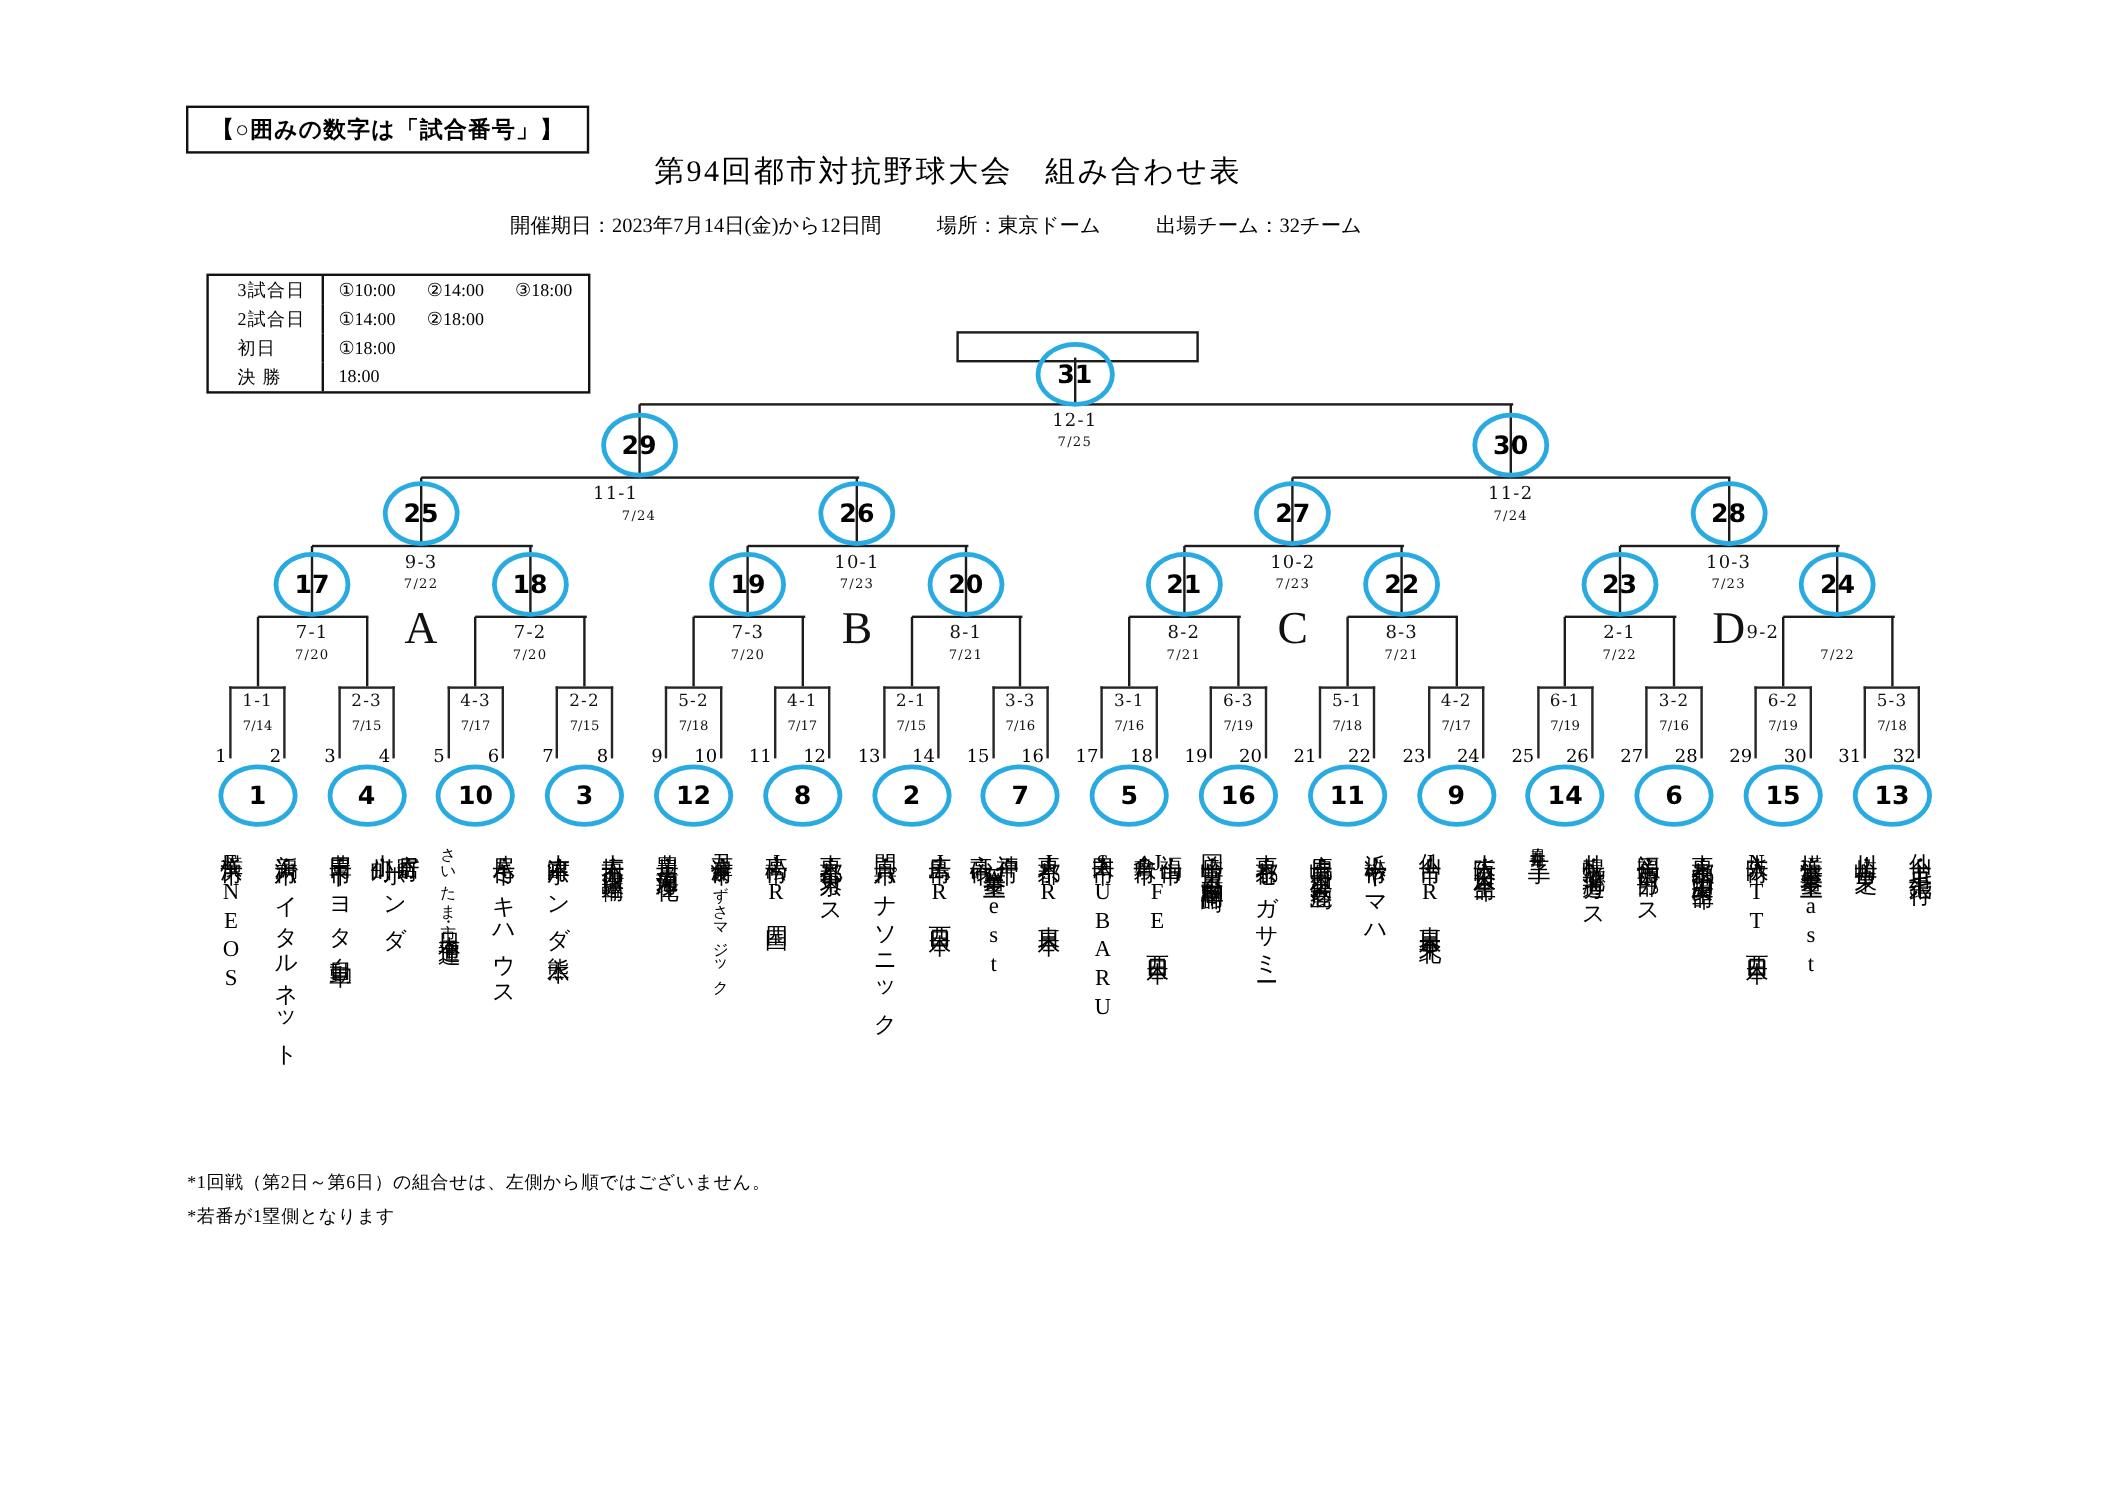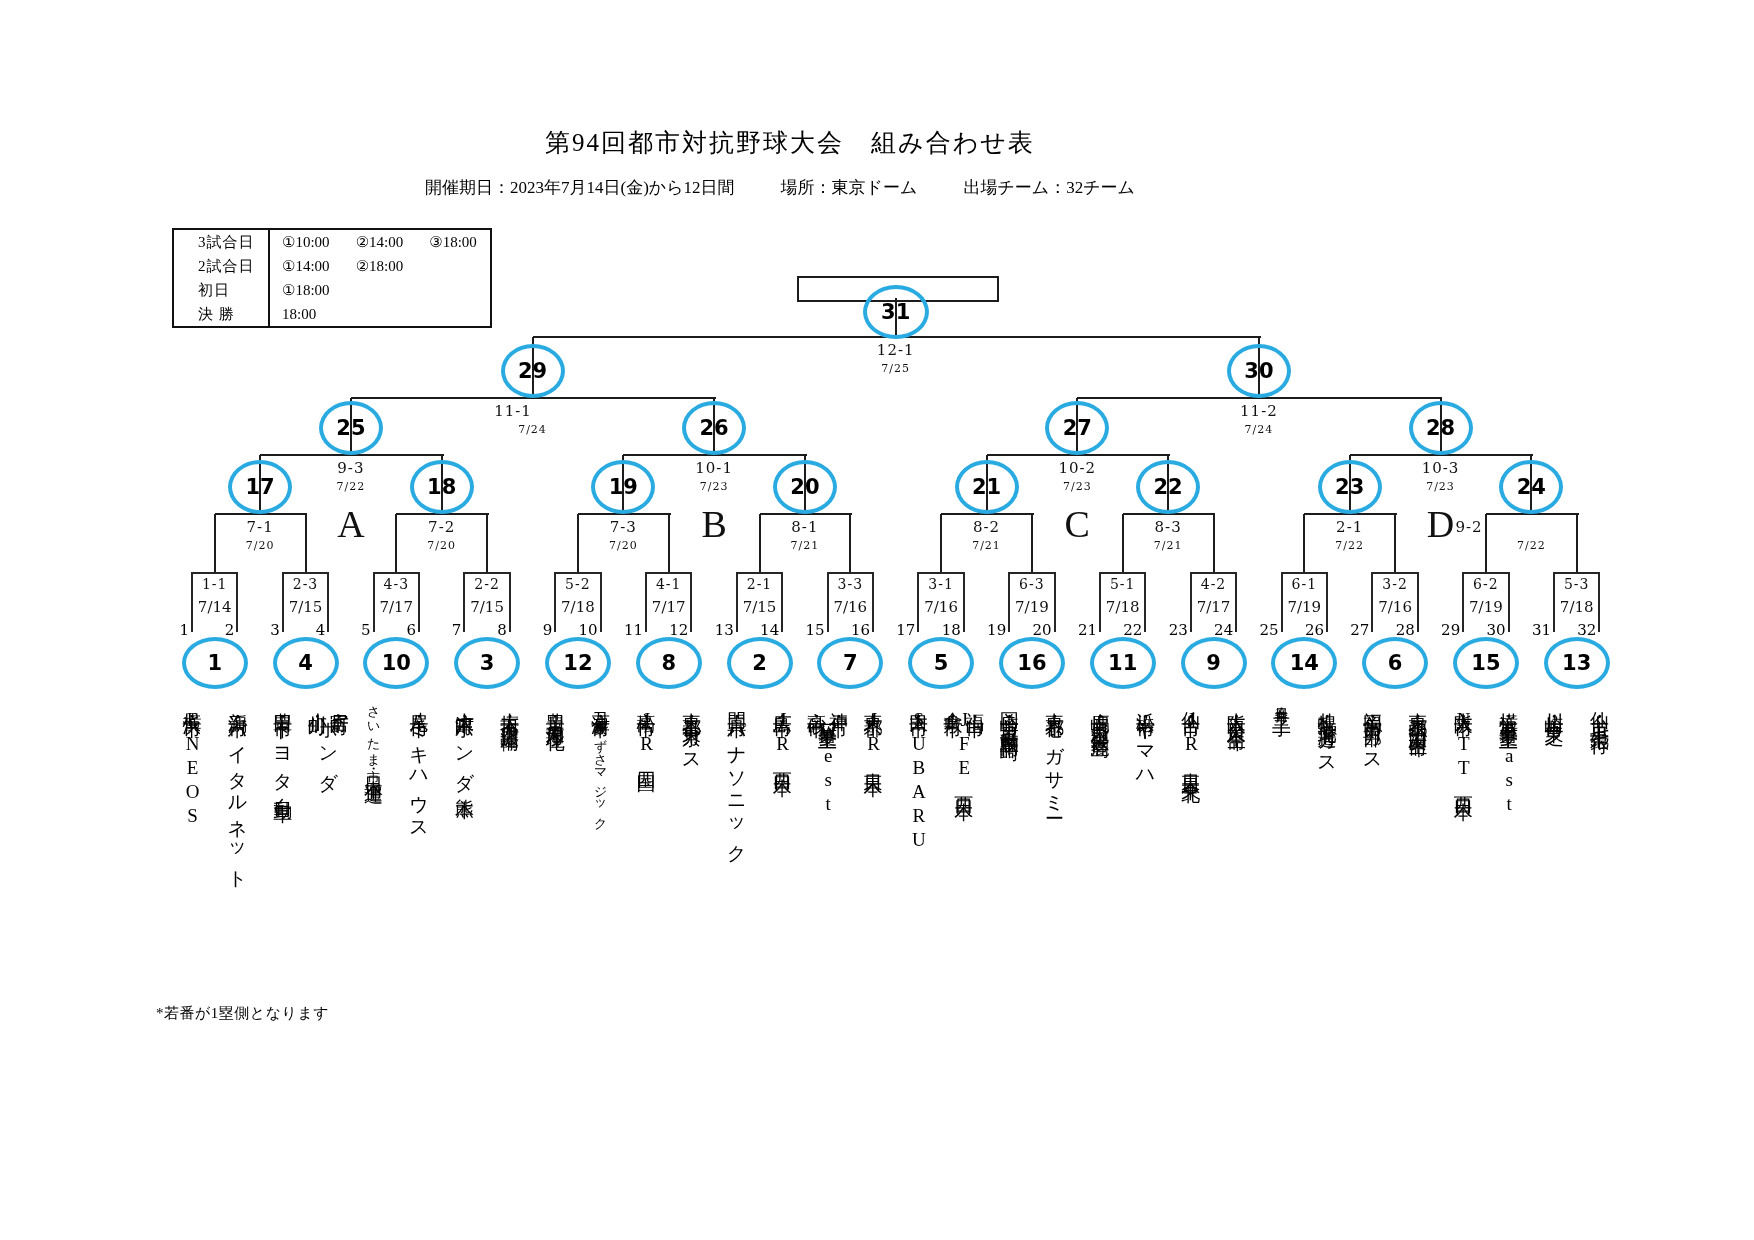--- a/index.html
+++ b/index.html
@@ -22,32 +22,35 @@
   .winbox{position:absolute;border:2px solid #1c1c1c;background:#fff;}
   .pairbox{position:absolute;border:2px solid #262626;border-bottom:none;}
   .gc{position:absolute;border:4px solid #29ABE2;border-radius:50%;background:transparent;
       display:flex;align-items:center;justify-content:center;
       font-family:"DejaVu Sans",sans-serif;font-weight:bold;color:#000;}
   .blb{position:absolute;transform:translateX(-50%);white-space:nowrap;text-align:center;color:#111;
       font-family:"DejaVu Serif",serif;}
   .gl1{font-size:15px;letter-spacing:1px;}
   .gl2{font-size:11px;letter-spacing:1px;}
   .pl1{font-size:14px;letter-spacing:1px;}
-  .pl2{font-size:15px;}
+  .pl2{font-size:11px;}
   .grp{font-size:38px;font-family:"Liberation Serif","DejaVu Serif",serif;}
   .tnum{position:absolute;width:24px;text-align:right;font-size:15px;font-family:"DejaVu Serif",serif;}
   .team{position:absolute;width:46px;display:flex;flex-direction:column;align-items:center;font-size:19px;}
   .vert{writing-mode:vertical-rl;text-orientation:upright;letter-spacing:3px;line-height:22px;}
   .tcol{display:block;}
   .sm{font-size:13px;letter-spacing:1px;line-height:15px;}
 </style>
 </head>
 <body>
 
 <div class="page">
+  <div class="note-box">
+    <span>【○囲みの数字は「試合番号」】</span>
+  </div>
   <div class="title">第94回都市対抗野球大会　組み合わせ表</div>
   <div class="subtitle">
     <span>開催期日：2023年7月14日(金)から12日間</span>
     <span>場所：東京ドーム</span>
     <span>出場チーム：32チーム</span>
   </div>
   <div class="schedule" id="schedule">
       <div class="srow">
         <div class="slabel">3試合日</div>
         <div class="stimes">
@@ -458,14 +461,15 @@
         <div class="vert">東芝</div>
       </div>
       <div class="tnum" style="left: 1572.4px; top: 621px;">32</div>
       <div class="team" style="left: 1576.4px; top: 697px;">
         <div class="vert">
           <span class="tcol">仙台市・</span>
         </div>
         <div class="vert">七十七銀行</div>
       </div>
     </div>
+  <div class="footnote f1">*1回戦（第2日～第6日）の組合せは、左側から順ではございません。</div>
   <div class="footnote f2">*若番が1塁側となります</div>
 </div>
 
 </body></html>

